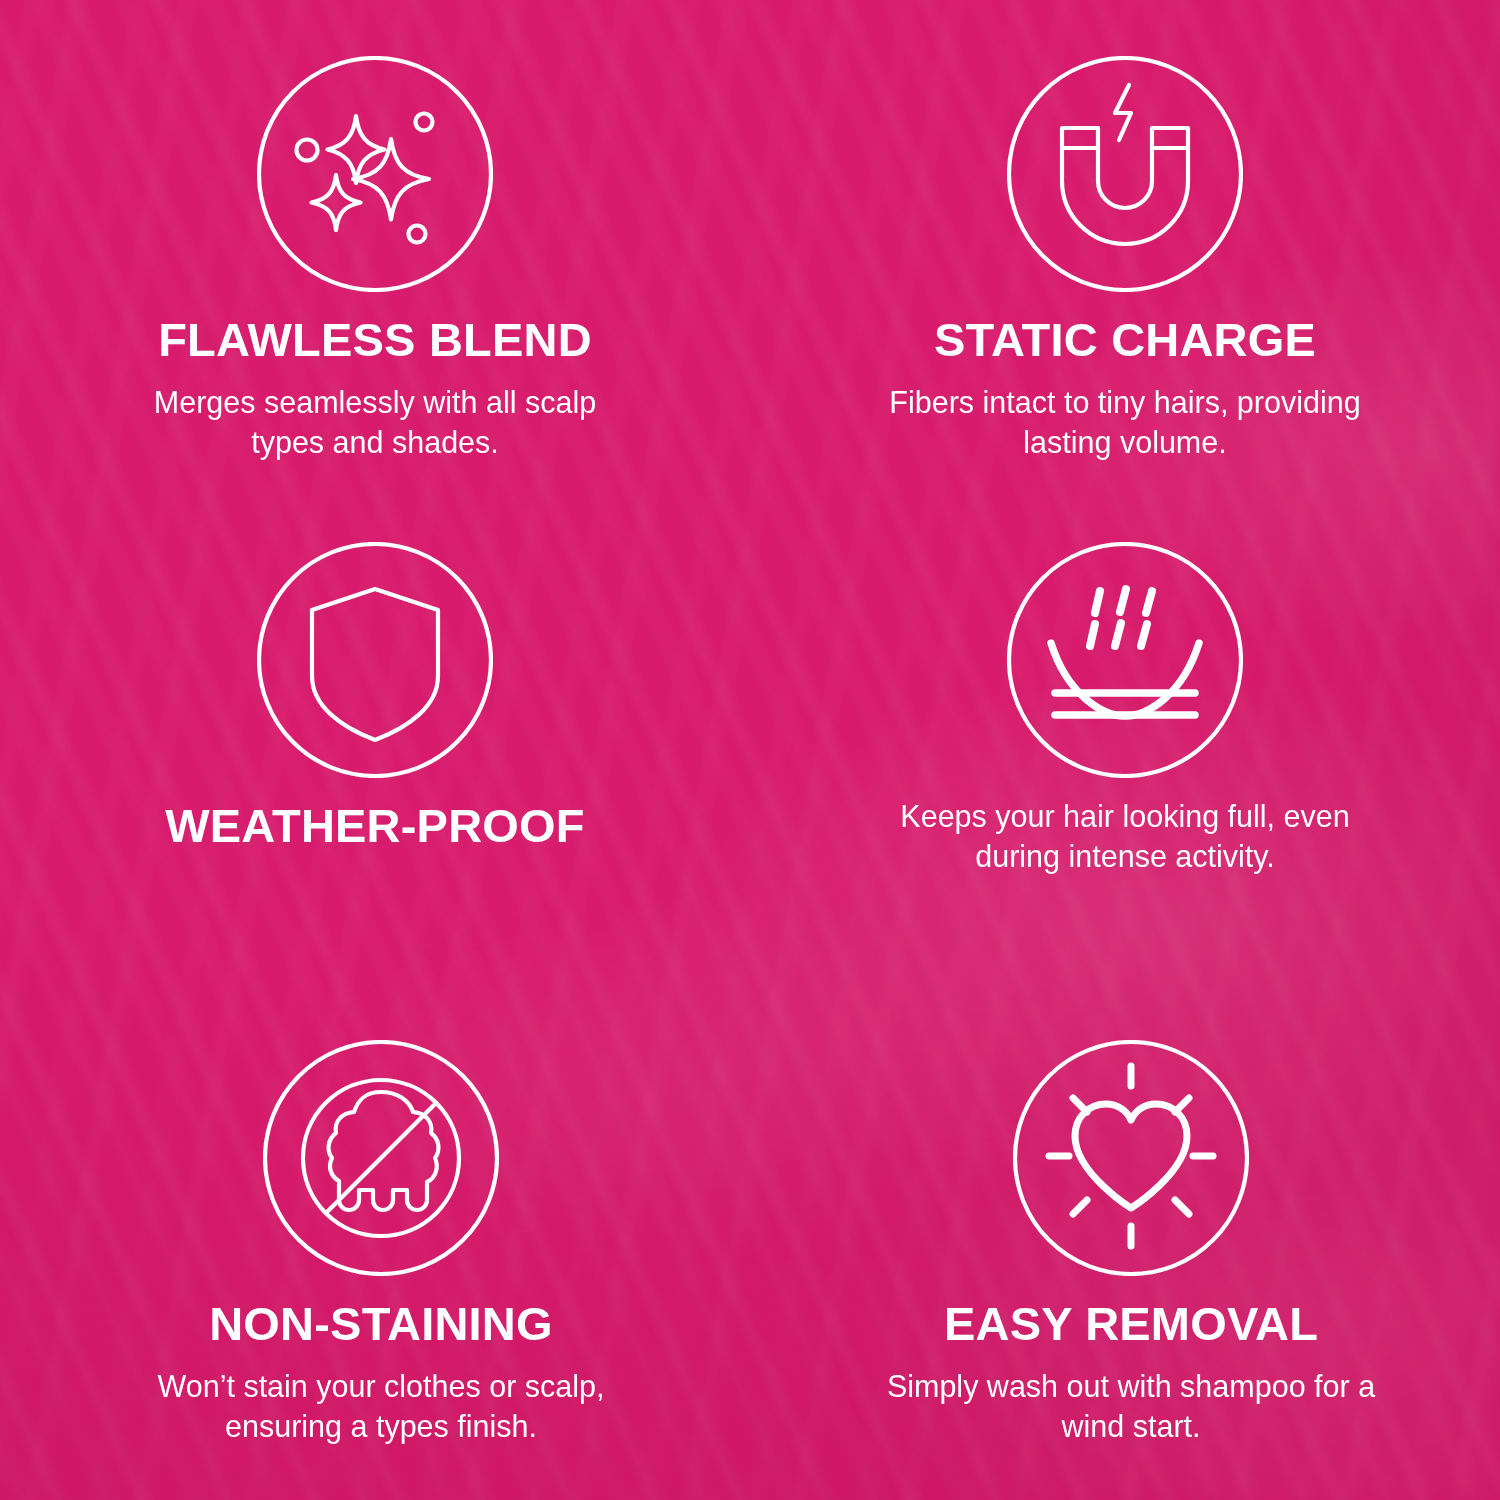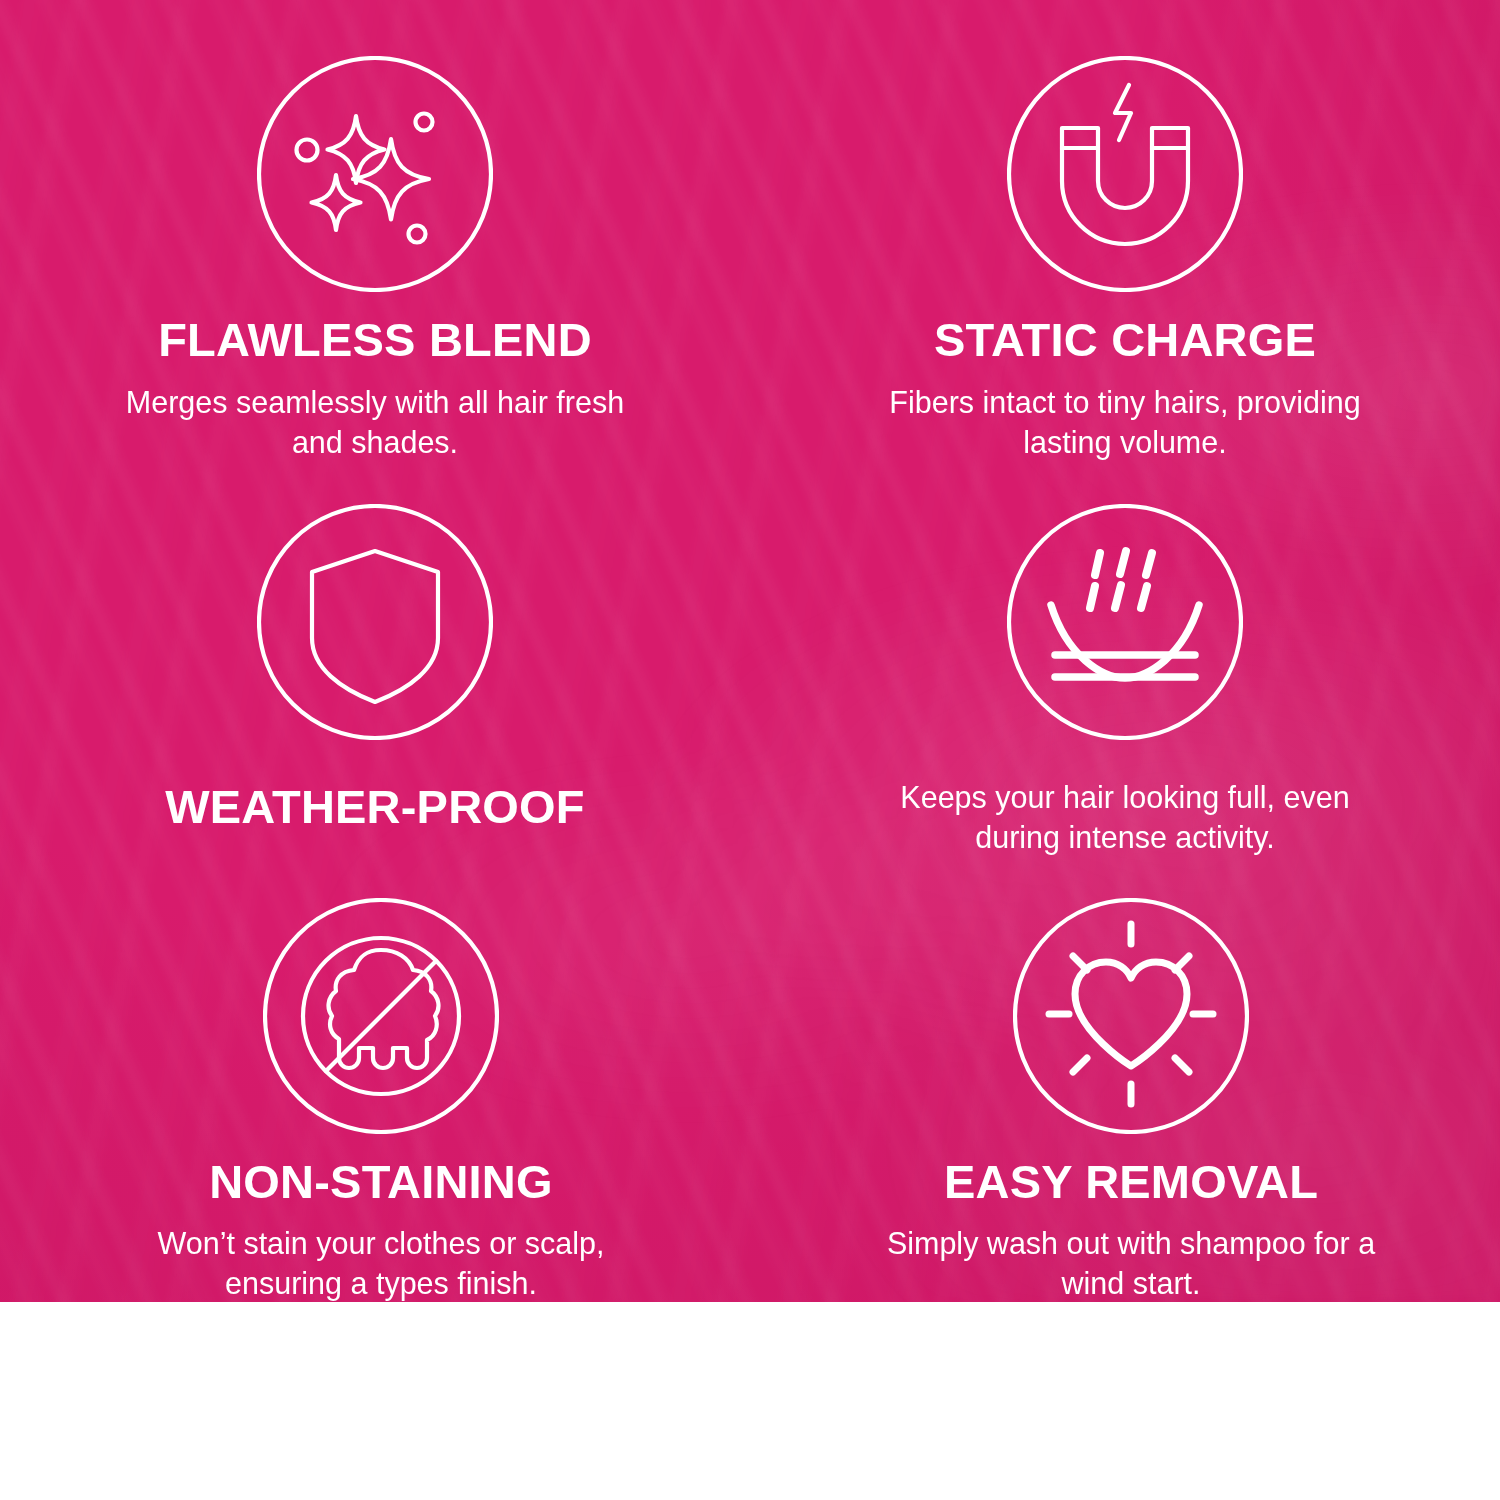--- a/index.html
+++ b/index.html
@@ -6,21 +6,21 @@
 
   html, body {
     width:1500px; height:1500px;
     overflow:hidden;
     font-family:"Liberation Sans", sans-serif;
   }
 
   
   #stage{
     position:relative;
-    width:1500px; height:1302px;
+    width:1500px; height:1500px;
     background:#D81B6C;
     overflow:hidden;
   }
   .bg-base{
     position:absolute; inset:0;
     background:
       radial-gradient(ellipse 1100px 900px at 115% 45%,  #F21A6E 0%, rgba(242,26,110,0) 62%),
       radial-gradient(ellipse 900px 1200px at 100% 95%,  #E8 1%, rgba(232,20,104,0) 60%),
       radial-gradient(ellipse 1000px 800px at -10% 10%,  #D21567 0%, rgba(210,21,103,0) 65%),
       linear-gradient(118deg, #D4196A 0%, #D81B6C 30%, #E31269 58%, #ED1164 78%, #E91467 100%);
@@ -76,21 +76,21 @@
     grid-template-rows:1fr 1fr 1fr;
   }
   .cell{
     display:flex;
     flex-direction:column;
     align-items:center;
     justify-content:flex-start;
     padding-top:56px;
     text-align:center;
   }
-  .cell.r2{ padding-top:42px;gap:19px; }
+  .cell.r2{ padding-top:42px; }
   .cell.r3{ padding-top:40px;padding-left:12px; }
 
   .icon-wrap{
     width:236px; height:236px;
     display:block;
   }
   .icon-wrap svg{ display:block; width:100%; height:100%; }
 
   .f-title{
     margin-top:24px;
@@ -133,21 +133,21 @@
           <path d="M134 83 C137.5 108 147 119 172 123 C147 127.5 137.5 138.5 134 163.5 C130.5 138.5 121 127.5 96 123 C121 119 130.5 108 134 83 Z"></path>
 
           <path d="M79 119 C81 135.5 87 143 103.5 146.5 C87 150 81 157.5 79 174 C77 157.5 71 150 54.5 146.5 C71 143 77 135.5 79 119 Z"></path>
 
           <circle cx="50" cy="94" r="10.5"></circle>
           <circle cx="167" cy="66" r="8.5"></circle>
           <circle cx="160" cy="178" r="8.5"></circle>
         </svg>
       </div>
       <div class="f-title">FLAWLESS BLEND</div>
-      <div class="f-desc">Merges seamlessly with all hair fresh and shades.</div>
+      <div class="f-desc">Merges seamlessly with all scalp types and shades.</div>
     </div>
 
     <div class="cell r1">
       <div class="icon-wrap">
         <svg viewBox="0 0 236 236" fill="none" stroke="#fff" stroke-width="4.2" stroke-linecap="round" stroke-linejoin="round">
           <circle cx="118" cy="118" r="116"></circle>
 
           <path d="M55 72 L55 125 A63 63 0 0 0 181 125 L181 72 L145 72 L145 125 A27 27 0 0 1 91 125 L91 72 Z"></path>
 
           <path d="M55 92 L91 92"></path>

